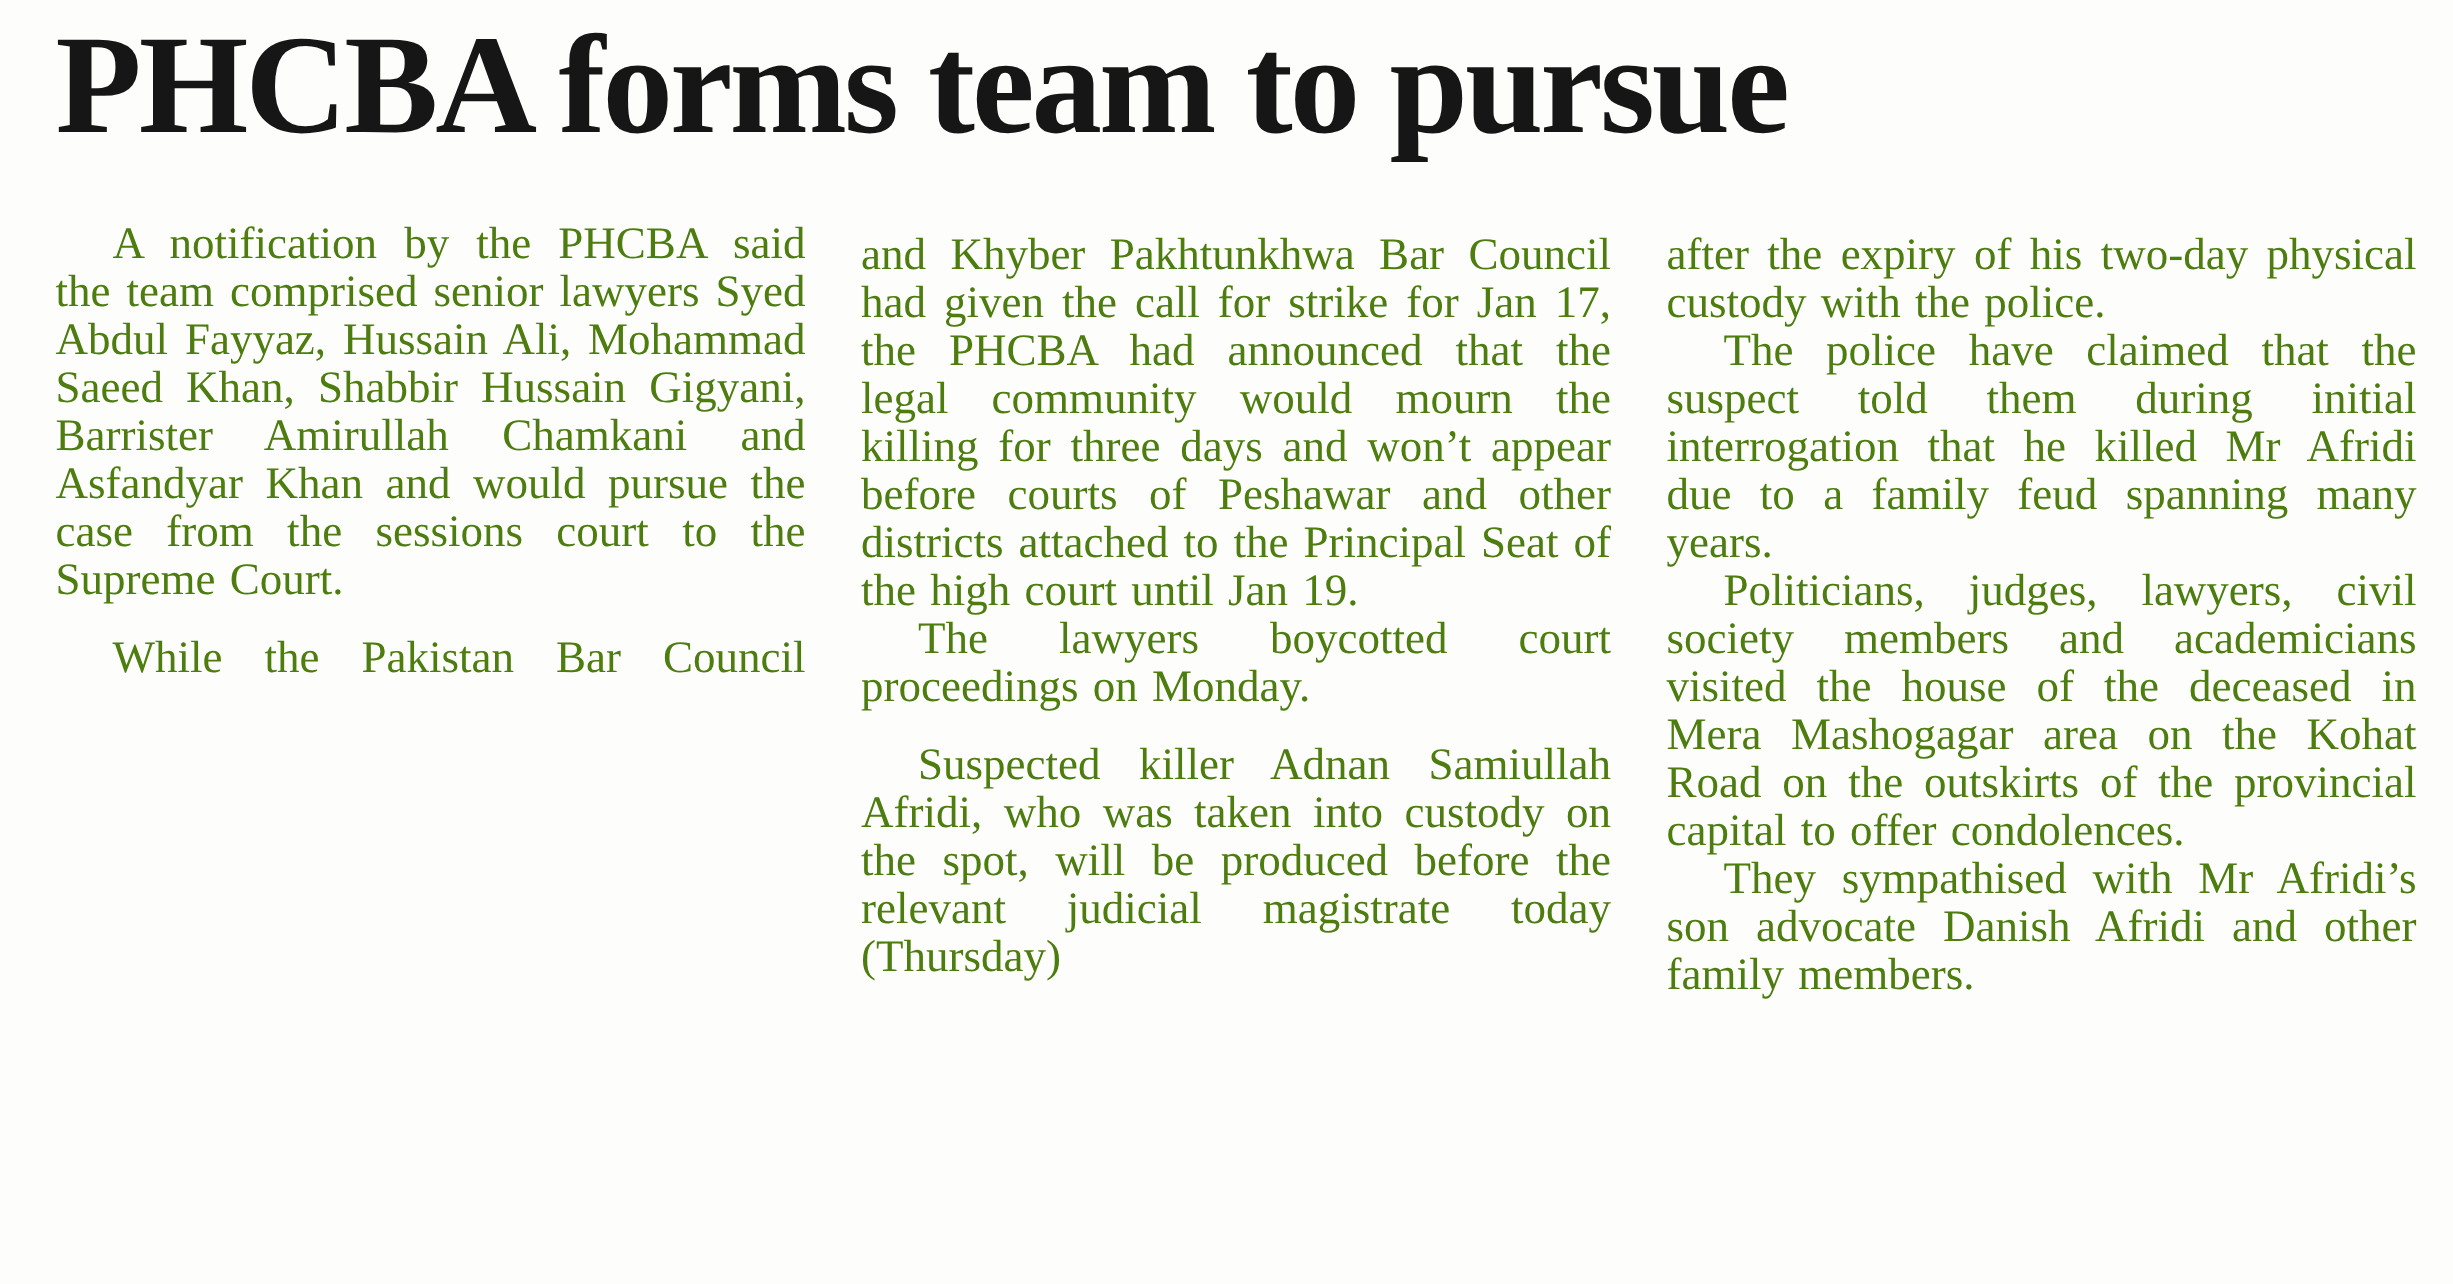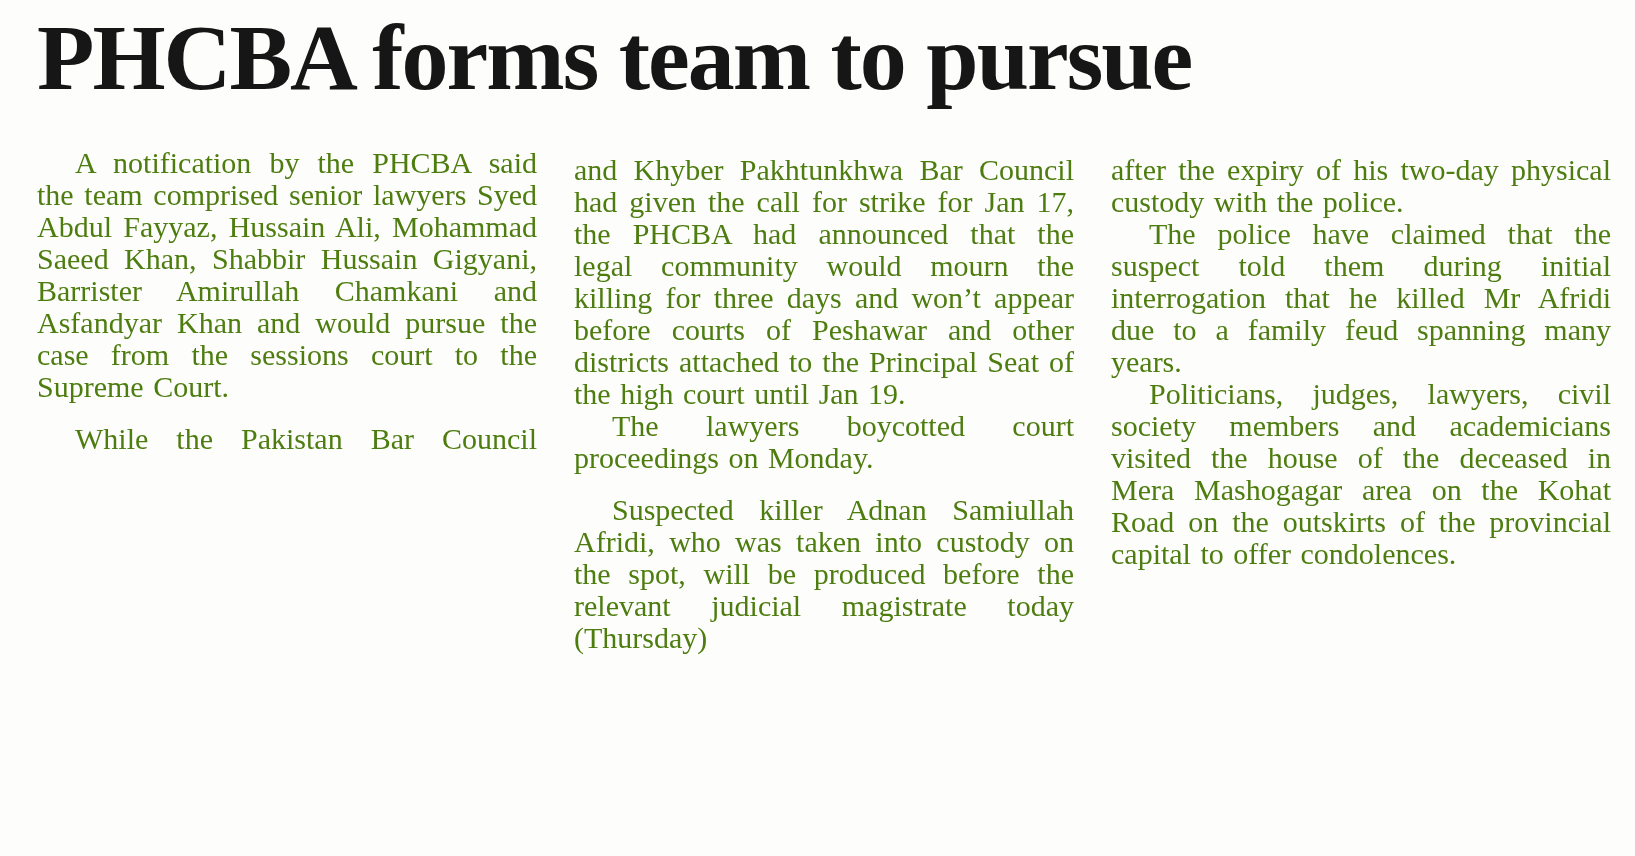--- a/index.html
+++ b/index.html
@@ -94,16 +94,17 @@
     <div class="col col-2">
       <p>and Khyber Pakhtunkhwa Bar Council had given the call for strike for Jan 17, the PHCBA had announced that the legal community would mourn the killing for three days and won’t appear before courts of Peshawar and other districts attached to the Principal Seat of the high court until Jan 19.</p>
       <p class="indent">The lawyers boycotted court proceedings on Monday.</p>
       <p class="indent flush-last">Suspected killer Adnan Samiullah Afridi, who was taken into custody on the spot, will be produced before the relevant judicial magistrate today (Thursday)</p>
     </div>
 
     <div class="col col-3">
       <p>after the expiry of his two-day physical custody with the police.</p>
       <p class="indent">The police have claimed that the suspect told them during initial interrogation that he killed Mr Afridi due to a family feud spanning many years.</p>
       <p class="indent">Politicians, judges, lawyers, civil society members and academicians visited the house of the deceased in Mera Mashogagar area on the Kohat Road on the outskirts of the provincial capital to offer condolences.</p>
+      <p class="indent">They sympathised with Mr Afridi’s son advocate Danish Afridi and other family members.</p>
     </div>
 
   </div>
 </div>
 
 </body></html>

